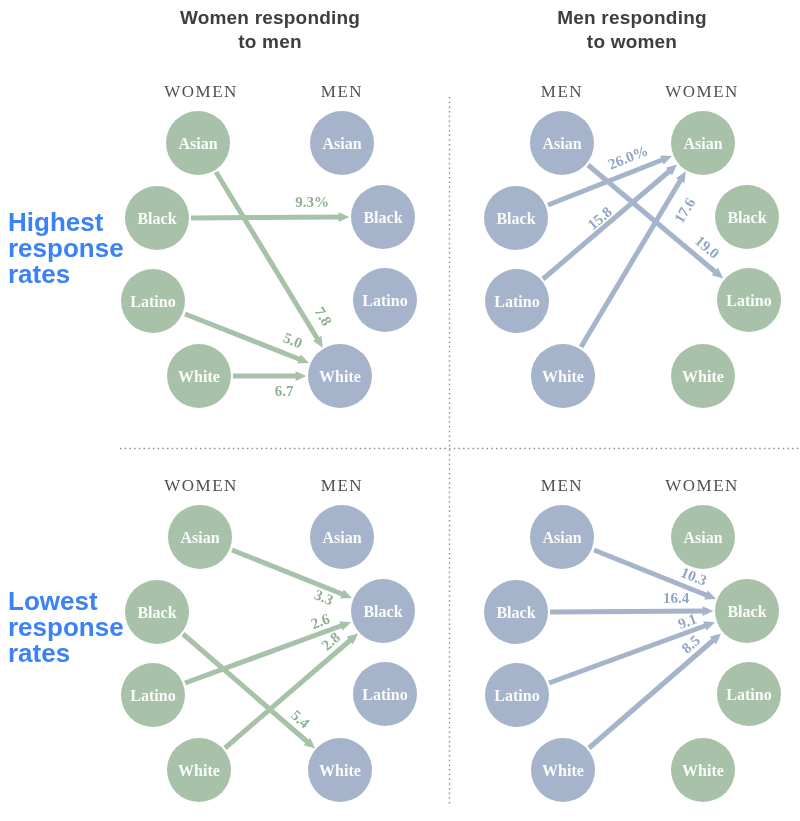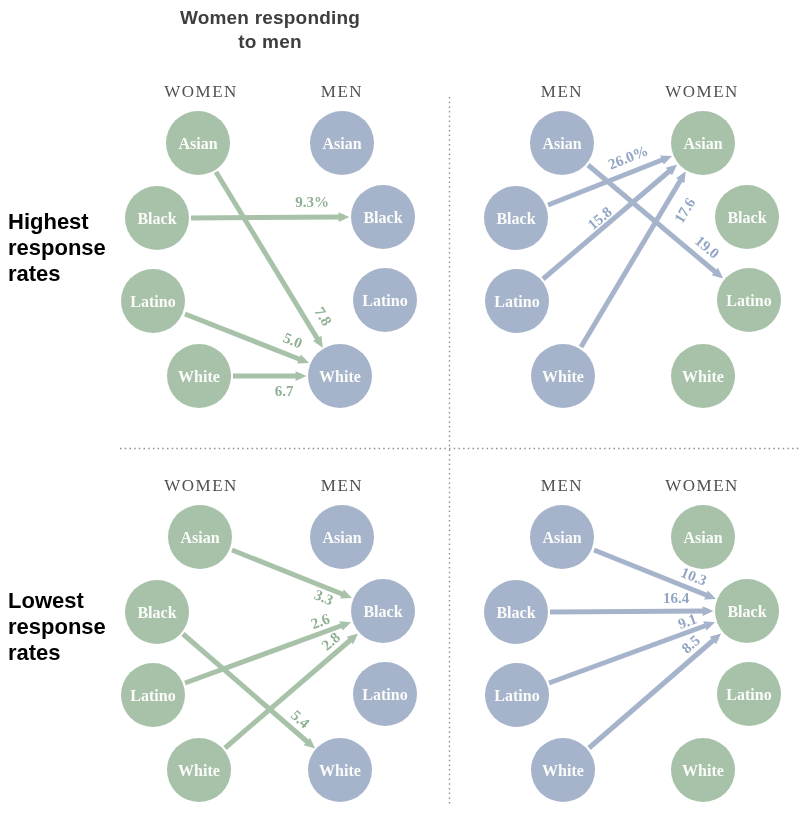--- a/index.html
+++ b/index.html
@@ -8,22 +8,22 @@
 
   .panel-title {
     position:absolute; top:6px; width:300px; text-align:center;
     font-weight:bold; font-size:19px; line-height:24px; color:#3e3e3e;
     white-space:pre-line; letter-spacing:0.2px;
   }
   .panel-title.left  { left:120px; }
   .panel-title.right { left:482px; }
 
   .row-label {
-    position:absolute; left:8px; font-weight:bold; font-size:22px;
-    line-height:26px; color:#000000; white-space:pre-line;
+    position:absolute; left:8px; font-weight:bold; font-size:26px;
+    line-height:26px; color:#3b82f6; white-space:pre-line;
   }
   .row-label.top    { top:209px; }
   .row-label.bottom { top:588px; }
 
   svg.diagram { position:absolute; left:0; top:0; }
 
   .col-header {
     font-family:"Liberation Serif","DejaVu Serif",serif;
     font-size:17px; letter-spacing:1.5px; fill:#505050; text-anchor:middle;
   }
@@ -47,20 +47,22 @@
 
   line.dotted { stroke:#909090; stroke-width:1.4; stroke-dasharray:1.5 3.2; }
 </style>
 </head>
 <body>
 
 <div class="canvas">
 
   <div class="panel-title left">Women responding
 to men</div>
+  <div class="panel-title right">Men responding
+to women</div>
   <div class="row-label top">Highest
 response
 rates</div>
   <div class="row-label bottom">Lowest
 response
 rates</div>
 
   <svg class="diagram" width="800" height="821" viewBox="0 0 800 821">
     <defs>
       <marker id="ah-g" viewBox="0 0 12 12" refX="6" refY="6" markerWidth="2.6" markerHeight="2.6" orient="auto">

